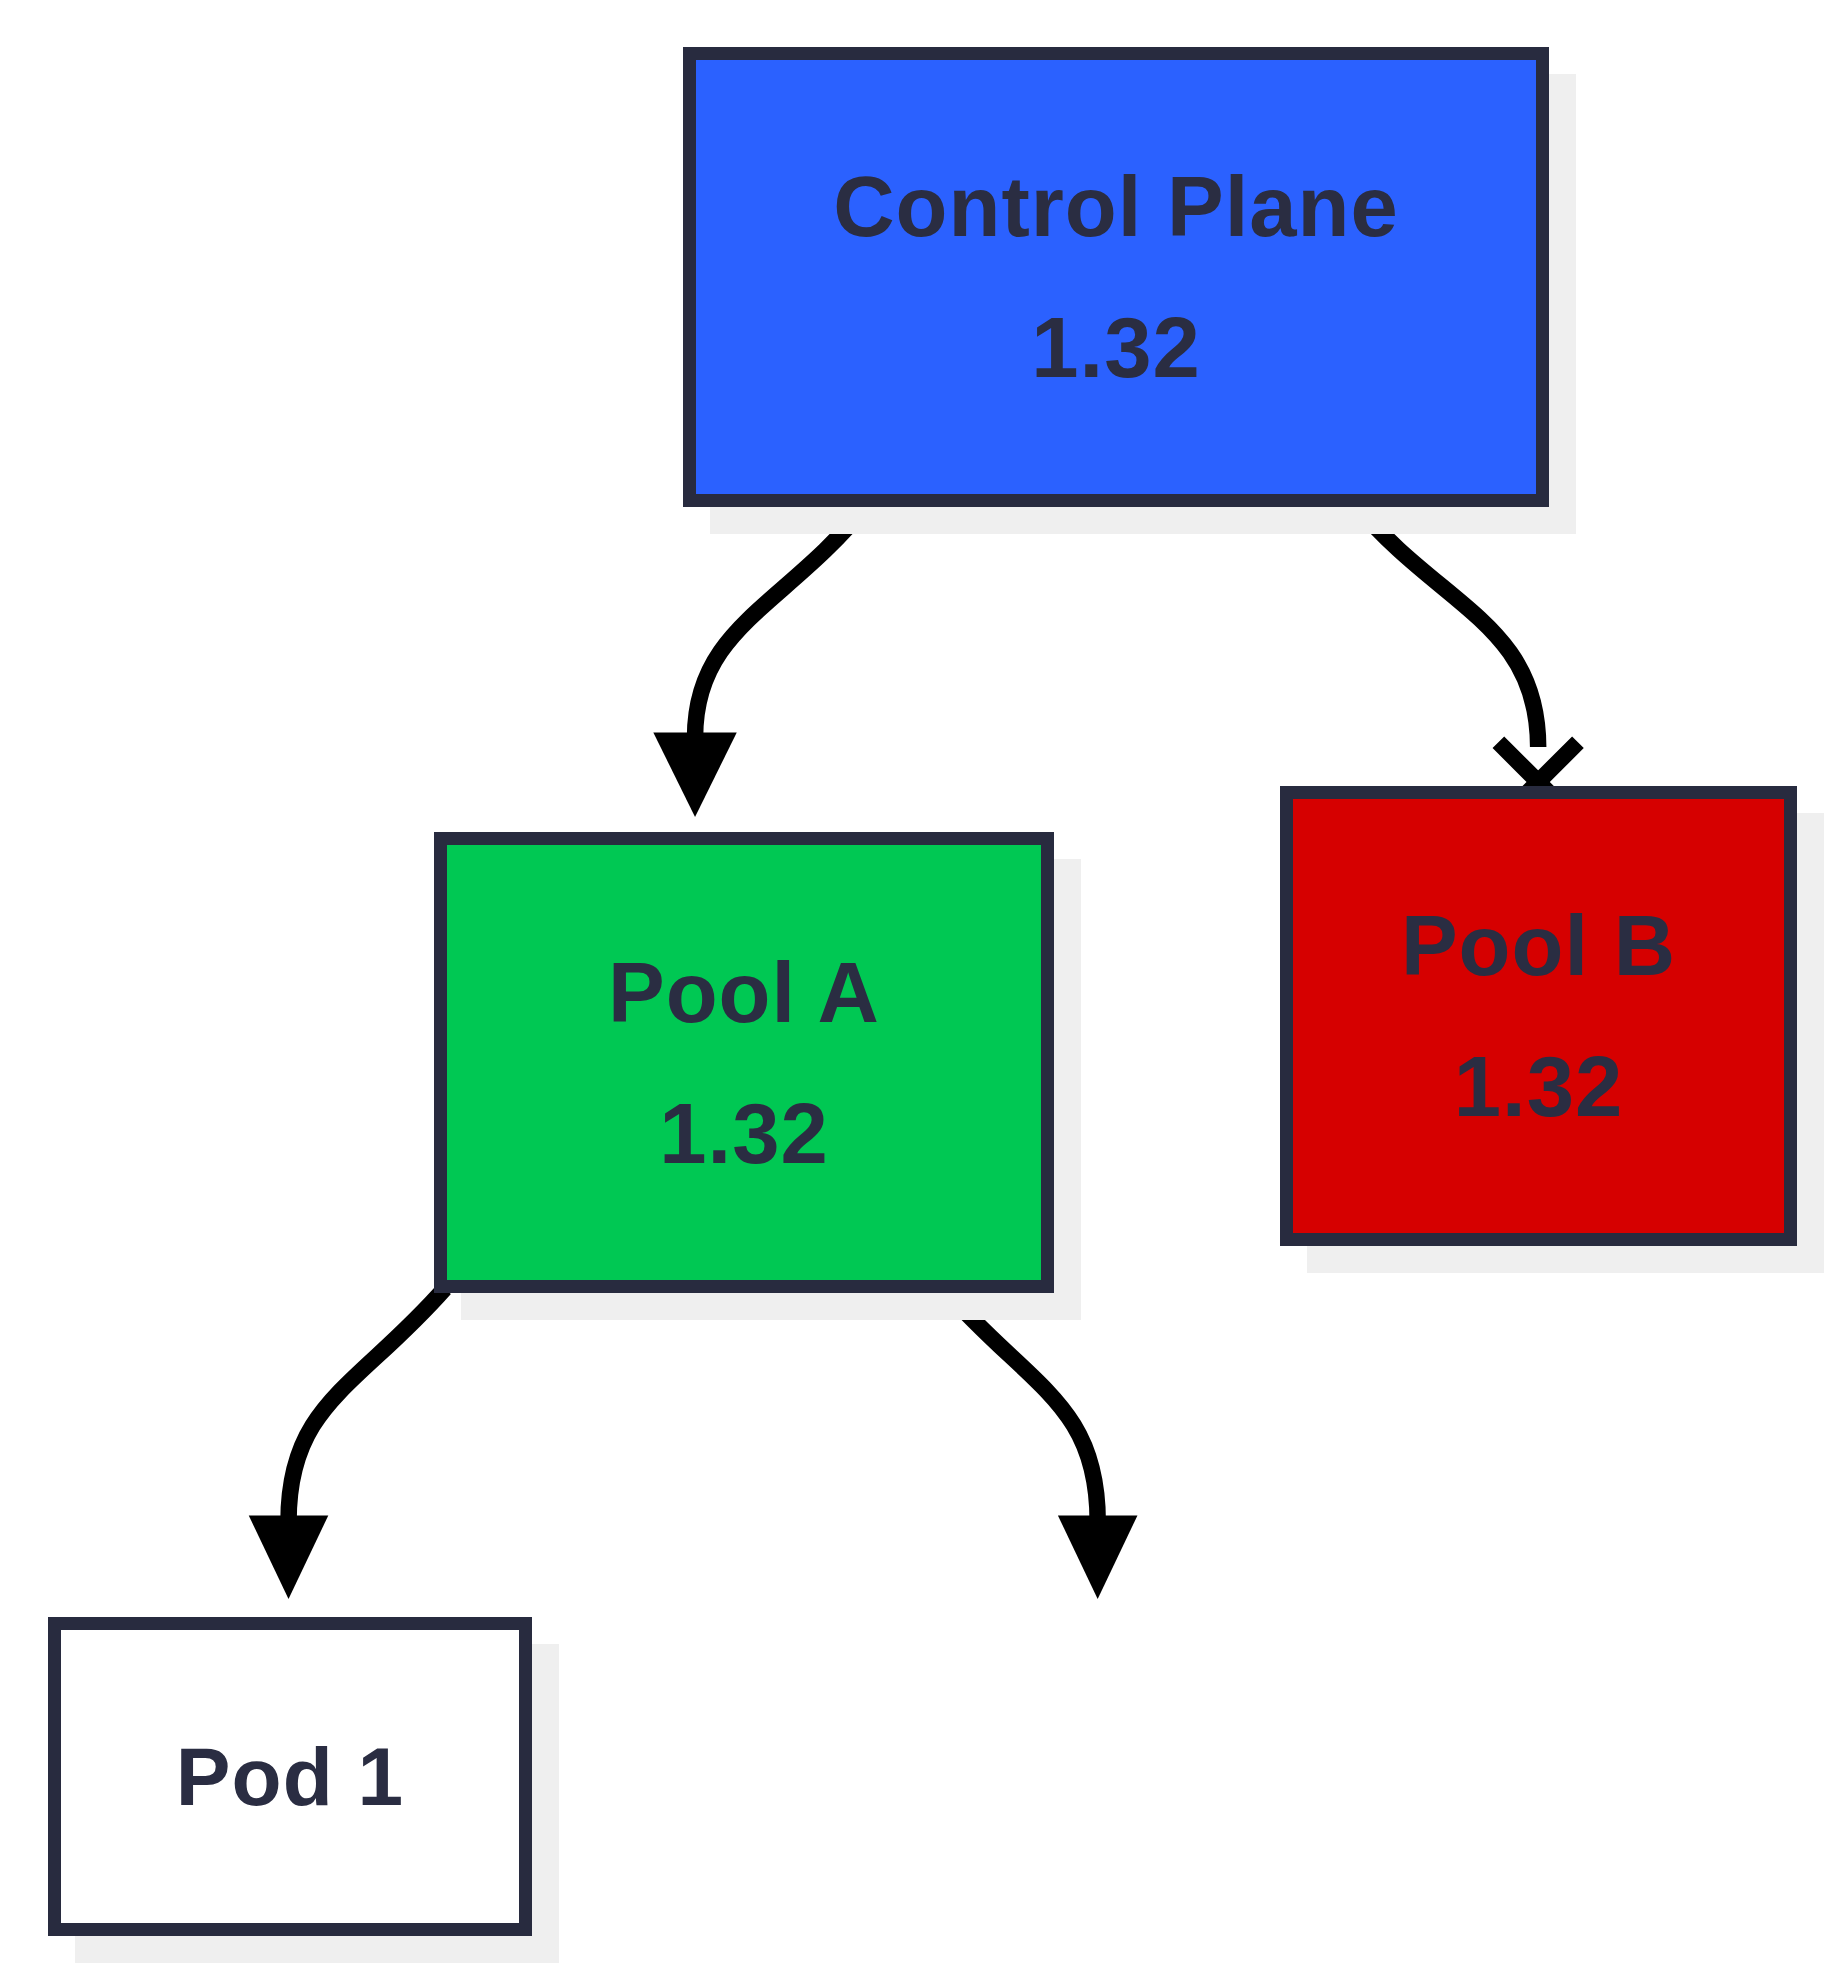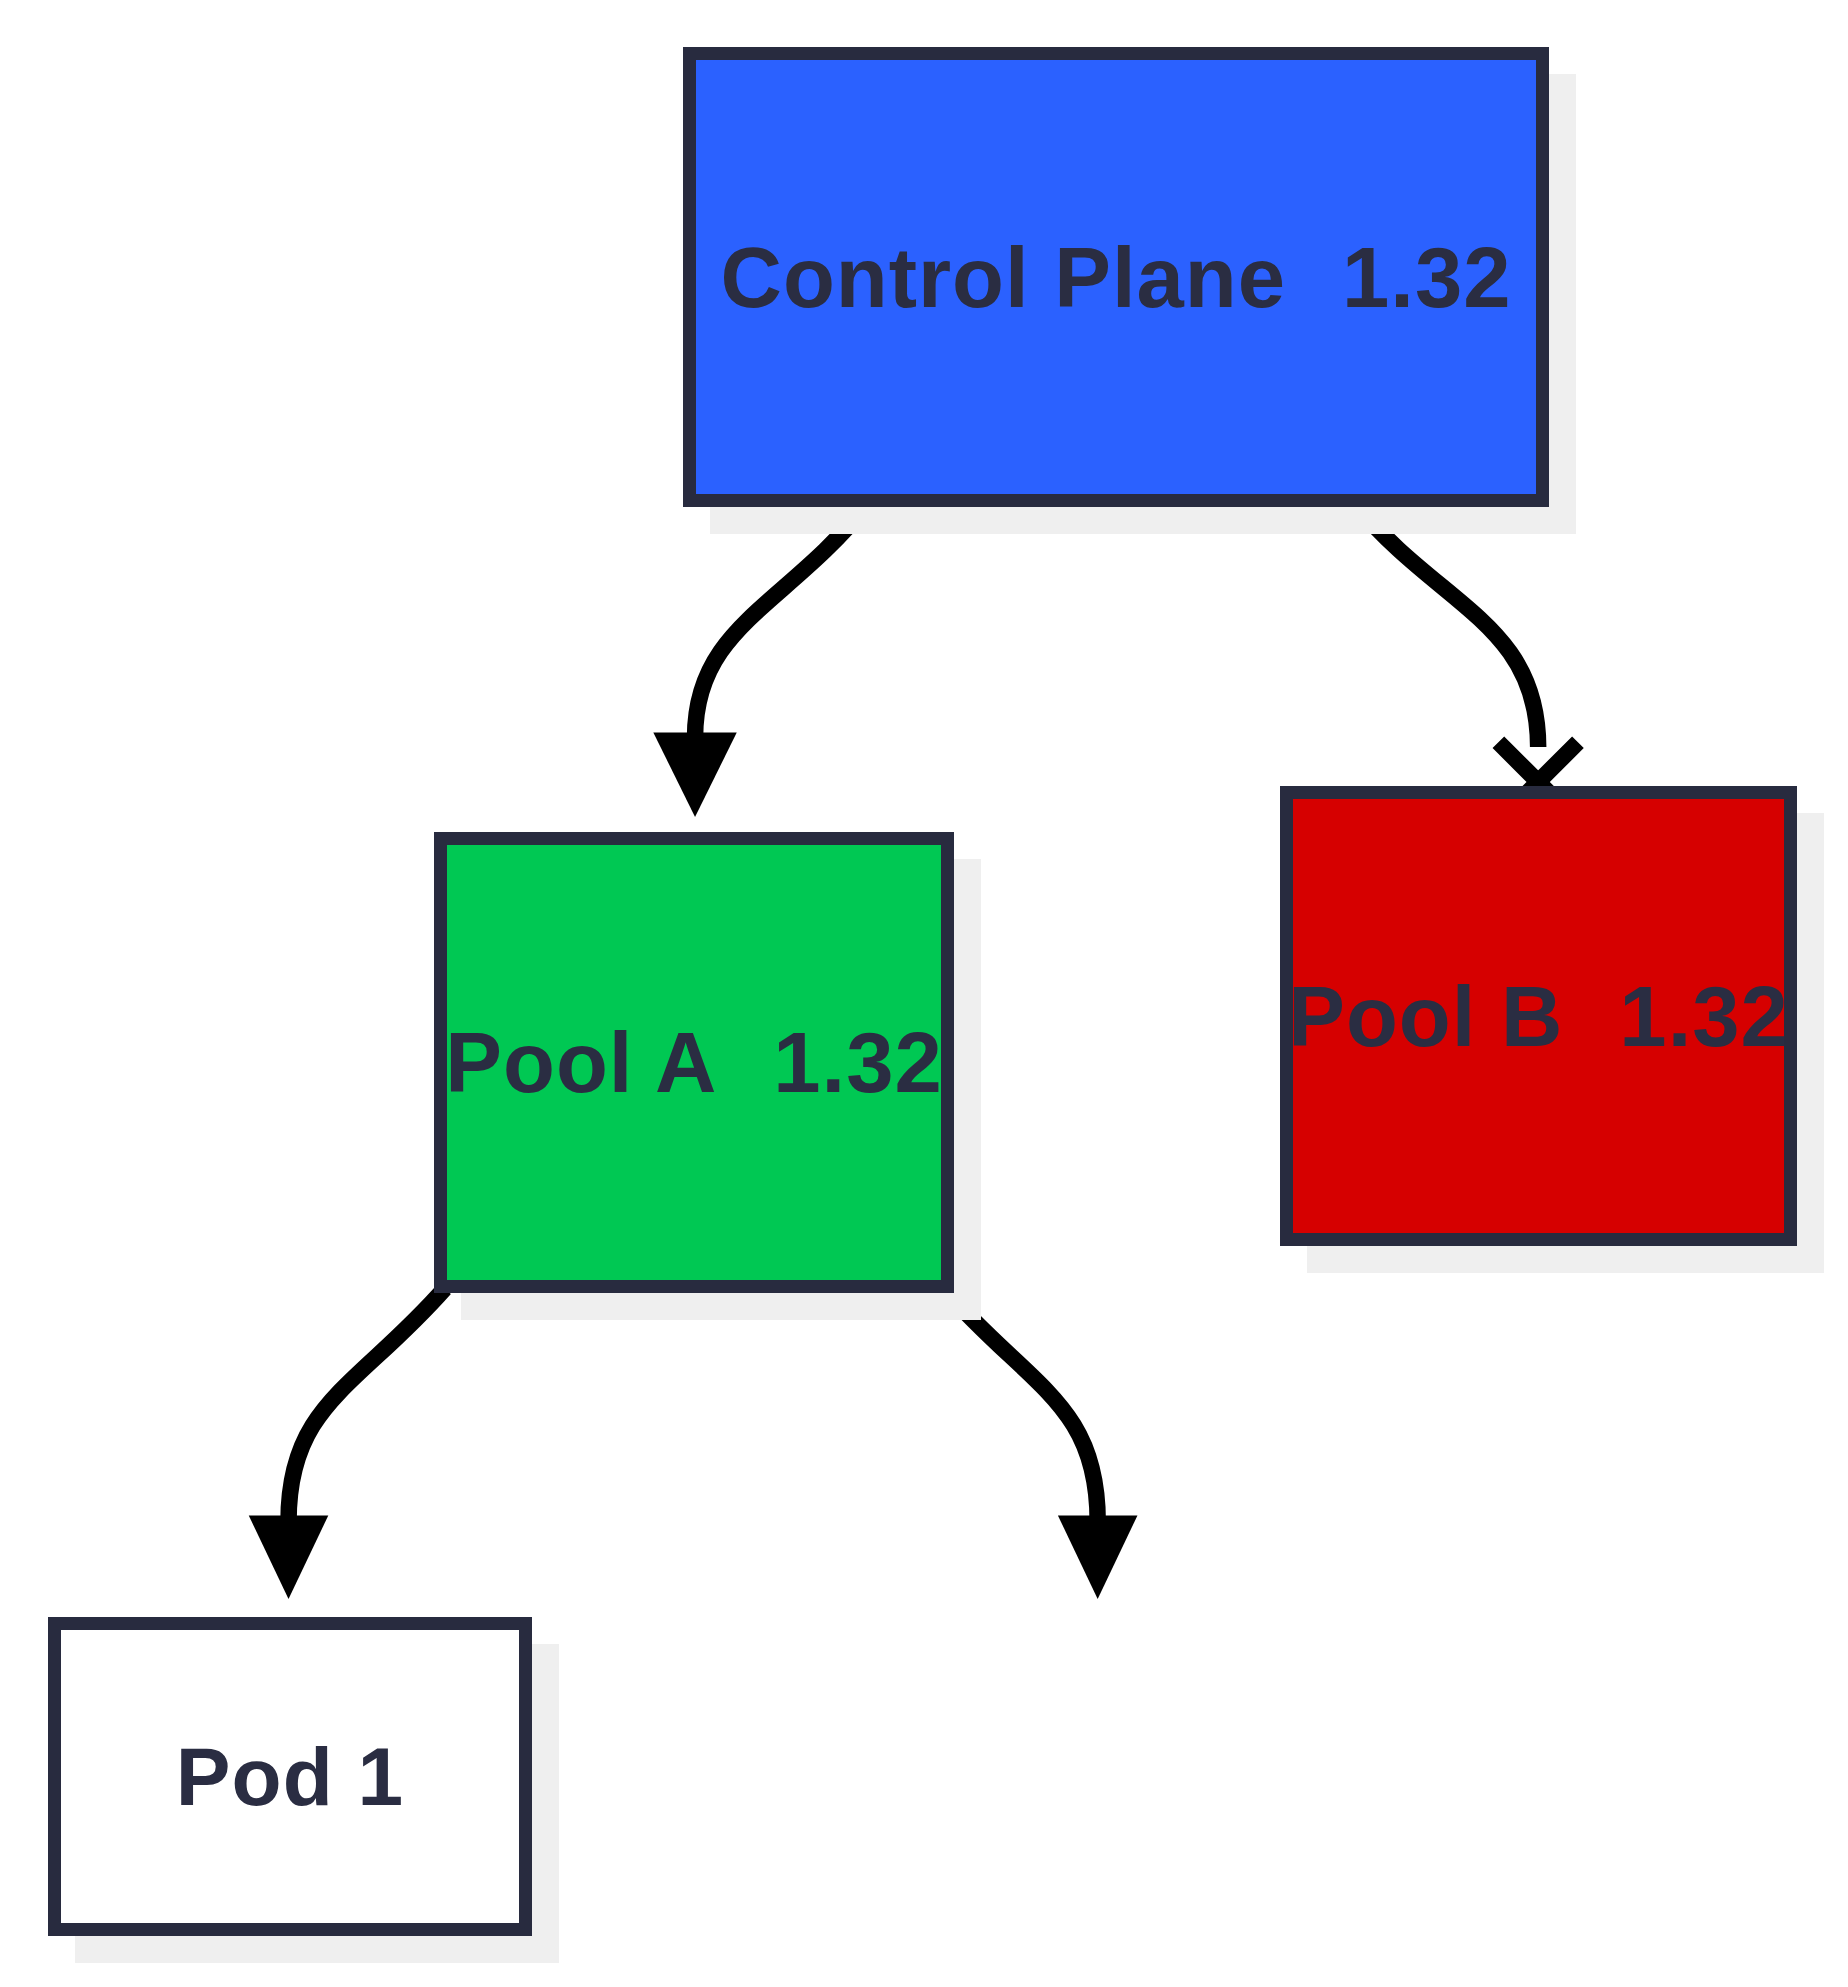--- a/index.html
+++ b/index.html
@@ -36,37 +36,37 @@
     stroke:var(--line-color);
     stroke-width:17;
   }
   .node{
     position:absolute;
     z-index:2;
     border:13.6px solid var(--border-color);
     box-shadow:27px 27px 0 0 var(--shadow-color);
     color:var(--text-color);
     display:flex;
-    flex-direction:row;
+    flex-direction:column;
     align-items:center;
     justify-content:center;
     gap:56px;
     text-align:center;
     font-weight:600;
     background:#fff;
   }
   .node .node-label,
   .node .node-version{
     font-size:85px;
     line-height:1;
     letter-spacing:1px;
     white-space:nowrap;
   }
   .node-control-plane{ left:683px; top:47px;  width:866px; height:460px; }
-  .node-pool-a       { left:434px; top:832px; width:520px; height:461px; }
+  .node-pool-a       { left:434px; top:832px; width:620px; height:461px; }
   .node-pool-b       { left:1280px;top:786px; width:517px; height:460px; }
   .node-pod-1        { left:48px;  top:1617px;width:484px; height:319px; }
   .node-pod-2        { left:856px; top:1617px;width:484px; height:319px; }
   .node-pod-1 .node-label,
   .node-pod-2 .node-label{ font-size:82px; }
 </style>
 </head>
 <body>
 
 <div class="canvas">

